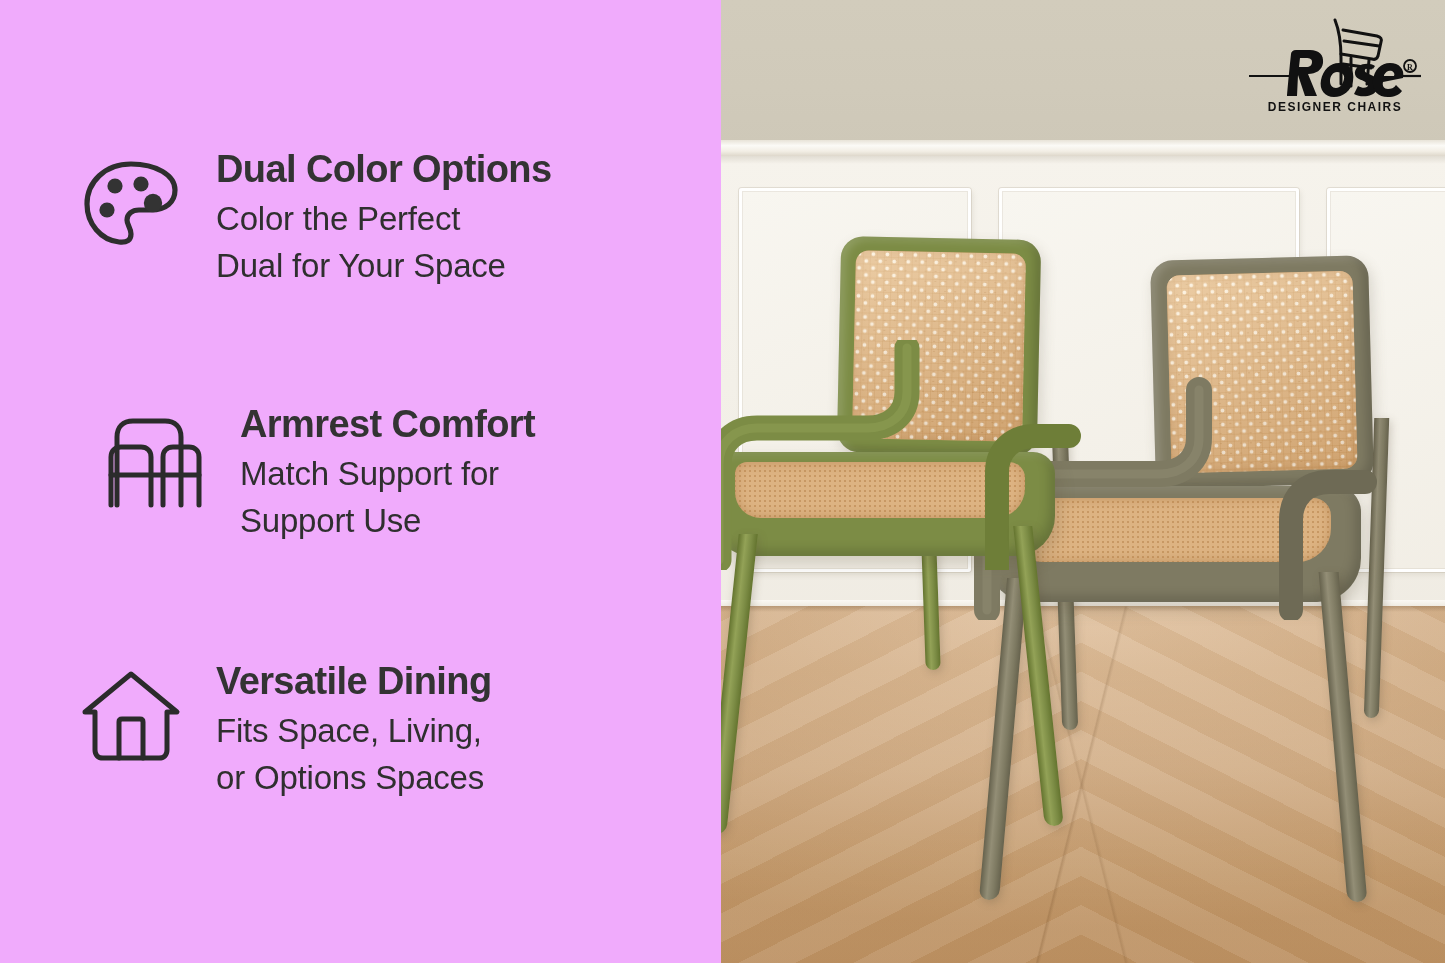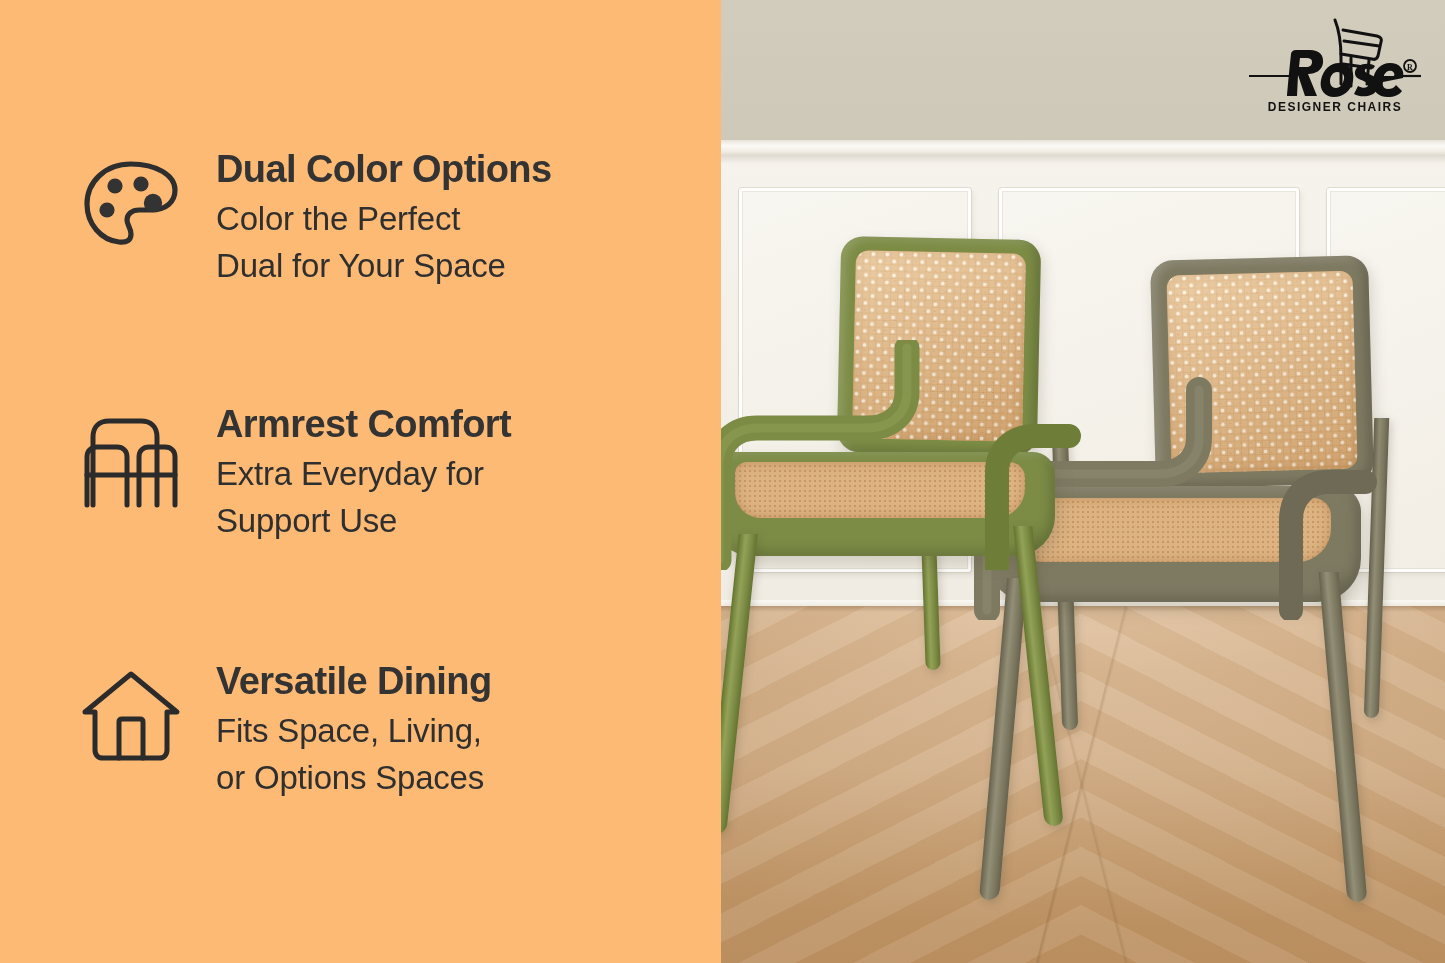--- a/index.html
+++ b/index.html
@@ -6,29 +6,29 @@
   html,body { width:1445px; height:963px; overflow:hidden; }
   body {
     font-family:"Liberation Sans", sans-serif;
     background:#FAF5EE;
   }
   .page { position:relative; width:1445px; height:963px; overflow:hidden; }
 
   
   .left-panel {
     position:absolute; left:0; top:0; width:721px; height:963px;
-    background:#fdba74;
+    background:#f0abfc;
     padding:0;
   }
   .feature {
     position:absolute; left:0; width:721px;
     display:flex; align-items:flex-start;
   }
   .feature-1 { top:150px; }
-  .feature-2 { top:405px; }
+  .feature-2 { top:405px;margin-left:24px; }
   .feature-3 { top:662px; }
 
   .feat-icon {
     width:118px; min-width:118px; height:120px;
     display:flex; align-items:flex-start; justify-content:center;
     padding-top:4px; margin-left:72px;
   }
   .feat-icon svg { display:block; }
 
   .feat-text { padding-left:26px; padding-top:0; }
@@ -226,21 +226,21 @@
 
             <path d="M60 96 L60 48 C60 42 64 38 70 38 L86 38 C92 38 96 42 96 48 L96 96"></path>
 
             <path d="M8 66 L96 66"></path>
           </g>
         </svg>
       </div>
       <div class="feat-text">
         <div class="feat-title">Armrest Comfort</div>
         <div class="feat-sub">
-          <span class="ln">Extra Everyday for</span>
+          <span class="ln">Match Support for</span>
           <span class="ln">Support Use</span>
         </div>
       </div>
     </div>
 
     <div class="feature feature-3">
       <div class="feat-icon">
         <svg width="104" height="104" viewBox="0 0 104 104" aria-hidden="true">
           <g fill="none" stroke="#2B2B2B" stroke-width="5" stroke-linecap="round" stroke-linejoin="round">
             <path d="M6 46 L52 8 L98 46 L88 46 L88 84 C88 89 85 92 80 92

